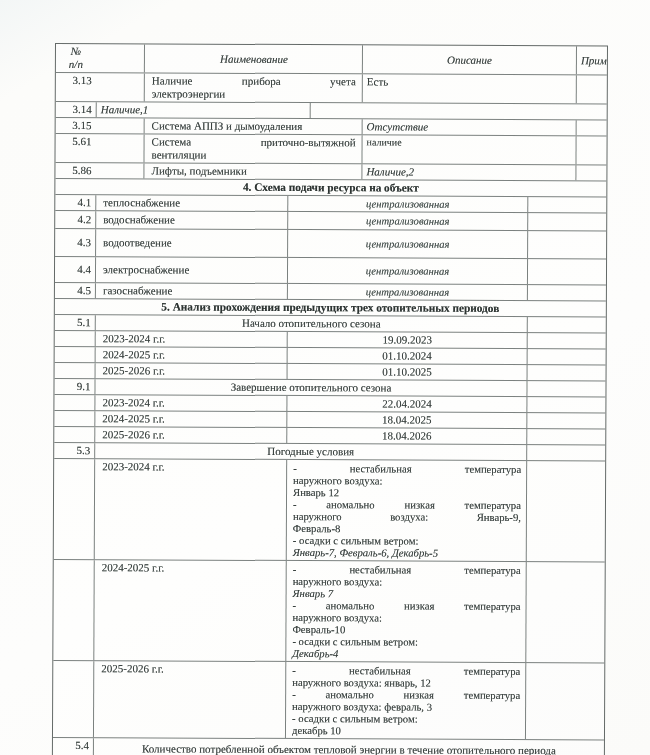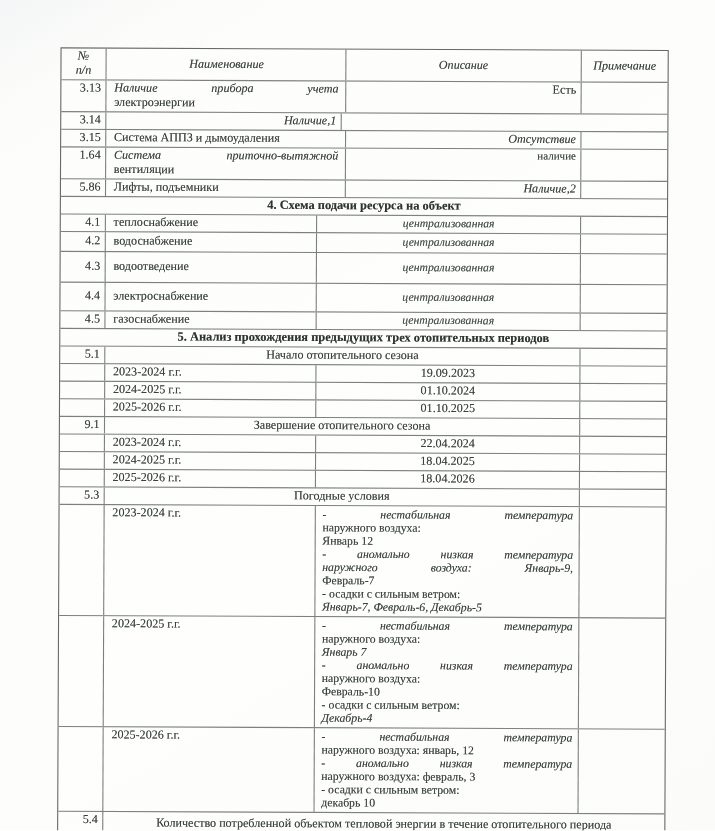--- a/index.html
+++ b/index.html
@@ -20,32 +20,32 @@
   .row{display:flex;align-items:stretch;border-top:1px solid #7b817f;box-sizing:border-box;}
   .row.first{border-top:none;}
   .cell{
     border-left:1px solid #7b817f;box-sizing:border-box;
     padding:1px 4px;display:flex;flex-direction:column;justify-content:center;
     font-size:11px;line-height:13px;overflow:hidden;
   }
   .cell.cfirst{border-left:none;}
   .cell.vtop{justify-content:flex-start;}
   .num{flex:0 0 40px;text-align:right;}
-  .name3{flex:0 0 218px;padding-left:7px;padding-right:6px;}
-  .desc3{flex:0 0 214px;text-align:right;}
+  .name3{flex:0 0 218px;padding-left:7px;padding-right:6px;margin-left:48px;}
+  .desc3{flex:0 0 214px;text-align:left;}
   .name45{flex:0 0 192px;padding-left:7px;}
   .desc45{flex:0 0 240px;text-align:center;}
   .note{flex:1 1 auto;}
   .mergesub{flex:0 0 432px;text-align:center;}
   .merge54{flex:1 1 auto;text-align:center;padding:2px 10px;}
   .seccell{flex:1 1 auto;text-align:center;}
   .hdr{font-style:italic;text-align:center;}
   .bold{font-weight:bold;font-size:11.3px;color:#2d3432;}
   .ln{width:100%;}
-  .spread{text-align:justify;text-align-last:justify;font-style:italic;}
+  .spread{text-align:justify;text-align-last:justify;}
   .vi{font-style:italic;}
   .vsm{font-size:10px;line-height:12px;}
   .script{font-style:italic;font-size:10.6px;color:#46514e;}
   .wx{font-size:10.7px;line-height:12px;padding:2px 5px 2px 6px;text-align:left;}
   .wln{width:100%;}
   .wit{font-style:italic;}
   .ctr{text-align:center;}
 </style>
 </head>
 <body>
@@ -96,21 +96,21 @@
         <div class="cell name3 vtop">
           <div class="ln">Система АППЗ и дымоудаления</div>
         </div>
         <div class="cell desc3 vtop">
           <div class="ln vi">Отсутствие</div>
         </div>
         <div class="cell note"></div>
       </div>
       <div class="row" style="min-height: 26px;">
         <div class="cell cfirst num vtop">
-          <div class="ln">1.64</div>
+          <div class="ln">5.61</div>
         </div>
         <div class="cell name3 vtop">
           <div class="ln spread">Система приточно-вытяжной</div>
           <div class="ln">вентиляции</div>
         </div>
         <div class="cell desc3 vtop">
           <div class="ln vsm">наличие</div>
         </div>
         <div class="cell note"></div>
       </div>
@@ -287,21 +287,21 @@
         <div class="cell cfirst num vtop"></div>
         <div class="cell name45 vtop">
           <div class="ln">2023-2024 г.г.</div>
         </div>
         <div class="cell desc45 vtop wx">
           <div class="wln spread">- нестабильная температура</div>
           <div class="wln">наружного воздуха:</div>
           <div class="wln">Январь 12</div>
           <div class="wln spread">- аномально низкая температура</div>
           <div class="wln spread">наружного воздуха: Январь-9,</div>
-          <div class="wln">Февраль-7</div>
+          <div class="wln">Февраль-8</div>
           <div class="wln">- осадки с сильным ветром:</div>
           <div class="wln wit">Январь-7, Февраль-6, Декабрь-5</div>
         </div>
         <div class="cell note"></div>
       </div>
       <div class="row">
         <div class="cell cfirst num vtop"></div>
         <div class="cell name45 vtop">
           <div class="ln">2024-2025 г.г.</div>
         </div>

